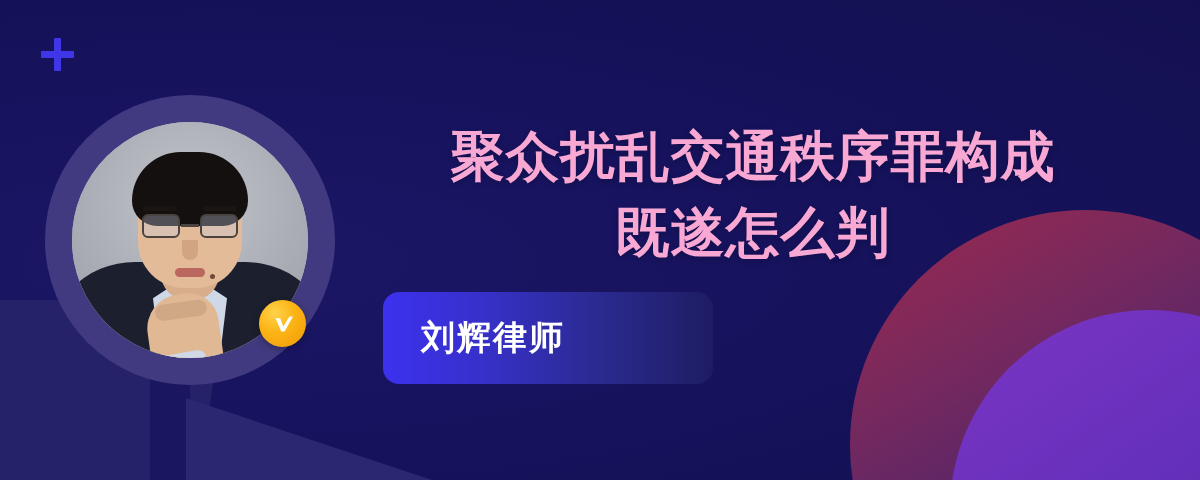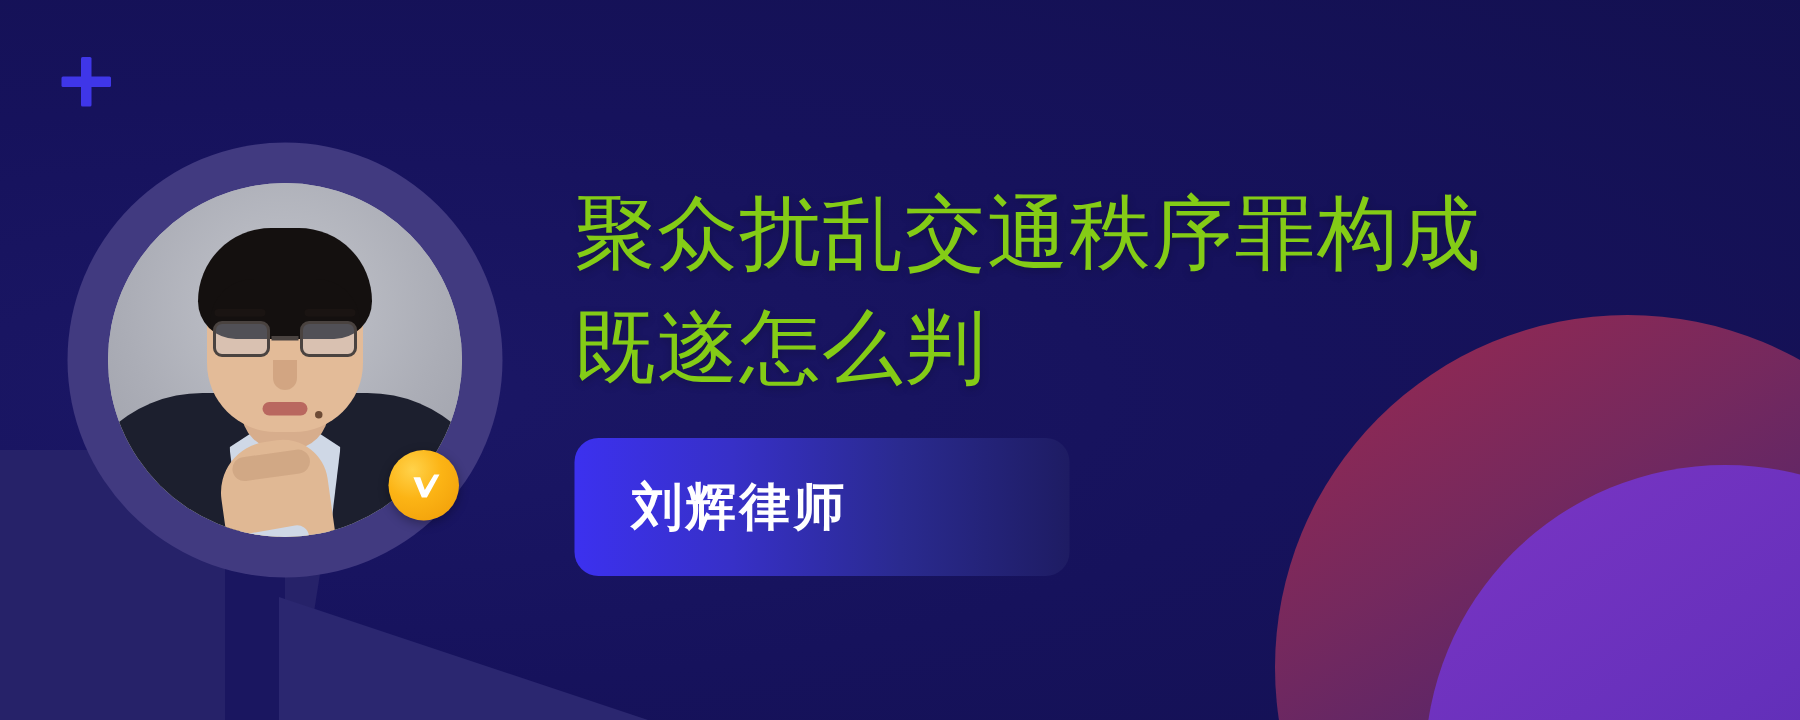--- a/index.html
+++ b/index.html
@@ -268,27 +268,28 @@
 
   
   .content {
     position: absolute;
     left: 383px;
     top: 118px;
     width: 740px;
   }
   .headline {
     margin: 0;
-    color: #84cc16;
+    color: #f9a8d4;
     font-size: 54px;
-    font-weight: 400;
+    font-weight: 700;
     line-height: 76px;
     letter-spacing: 1px;
     white-space: pre-line;
     text-shadow: 0 2px 6px rgba(0,0,0,0.22);
+    text-align: center;
   }
   .name-btn {
     margin-top: 22px;
     display: inline-flex;
     align-items: center;
     width: 330px;
     height: 92px;
     padding: 17px 38px;
     border: 0;
     border-radius: 16px;

